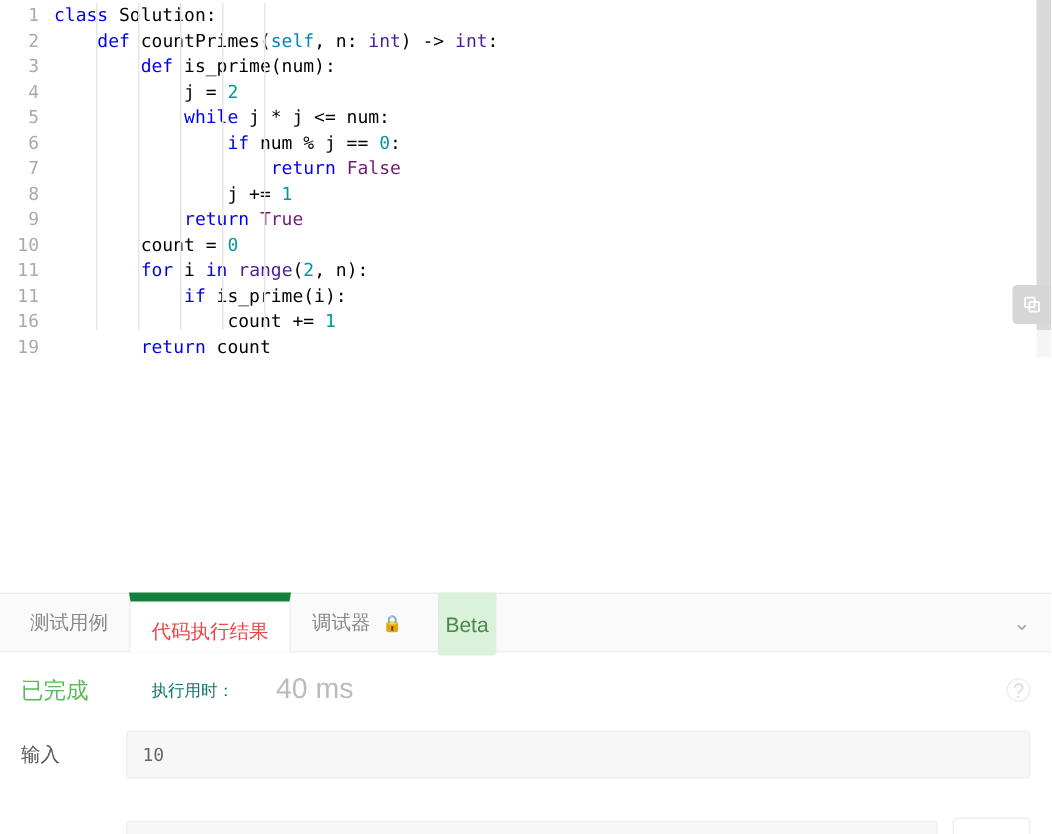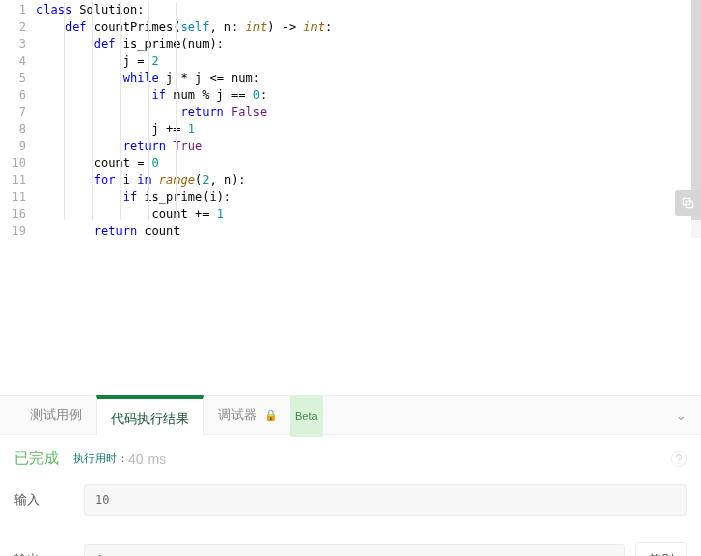--- a/index.html
+++ b/index.html
@@ -37,21 +37,21 @@
   .gutter div { height: 17px; }
   .code {
     flex: 1;
     white-space: pre;
     padding-top: 2px;
     position: relative;
   }
   .code-line { height: 17px; }
   .kw { color: #0000e6; text-align: center; }
   .self { color: #0086b3; }
-  .builtin { color: #a16207; font-style: italic; }
+  .builtin { color: #4c1d95; }
   .num { color: #009999; }
   .bool { color: #701a75; }
   .dim { color: #000000; }
   .guide {
     position: absolute;
     top: 2px;
     bottom: 20px;
     width: 1px;
     border-left: 1px solid #e6e6e6;
   }
@@ -91,73 +91,74 @@
     border-radius: 0;
     margin-top: 0;
   }
   .tabs-row {
     display: flex;
     align-items: center;
     border-top: 1px solid #eee;
     border-bottom: 1px solid #eee;
     margin-top: 150px;
     height: 40px;
-    padding: 0 16px;
+    padding: 0 6px;
     background: #fafafa;
     position: relative;
   }
   .tab {
     padding: 0 14px;
     height: 40px;
     line-height: 40px;
     color: #888;
     font-size: 13px;
     cursor: pointer;
   }
   .tab.active {
     background: #fff;
-    color: #14532d;
-    border-top: 4px solid #15803d;
+    color: #ef4444;
+    border-top: 6px solid #15803d;
     border-left: 1px solid #eee;
     border-right: 1px solid #eee;
     margin-top: -1px;
   }
   .tab .lock { color: #f5a623; margin-left: 4px; font-size: 11px; }
   .beta-badge {
     display: inline-block;
     background: #d9f2d9;
     color: #4a874a;
-    font-size: 11px;
+    font-size: 14px;
     padding: 1px 5px;
     border-radius: 2px;
-    margin-left: 8px;
+    margin-left: 20px;
     vertical-align: middle;
   }
   .chevron {
     position: absolute;
     right: 14px;
     color: #aaa;
     font-size: 14px;
   }
   .result-panel {
     padding: 14px 14px 0 14px;
     background: #fff;
   }
   .status-row {
     display: flex;
     align-items: center;
     margin-bottom: 16px;
+    gap: 28px;
   }
   .status-done {
     color: #5cb85c;
     font-size: 15px;
     margin-right: 14px;
   }
   .runtime-label { color: #0f766e; font-size: 11px; }
-  .runtime-val { color: #bbb; font-size: 14px; }
+  .runtime-val { color: #bbb; font-size: 19px; }
   .help-icon {
     margin-left: auto;
     color: #ddd;
     font-size: 14px;
     border: 1px solid #eee;
     width: 16px; height: 16px;
     border-radius: 50%;
     text-align: center;
     line-height: 14px;
   }

